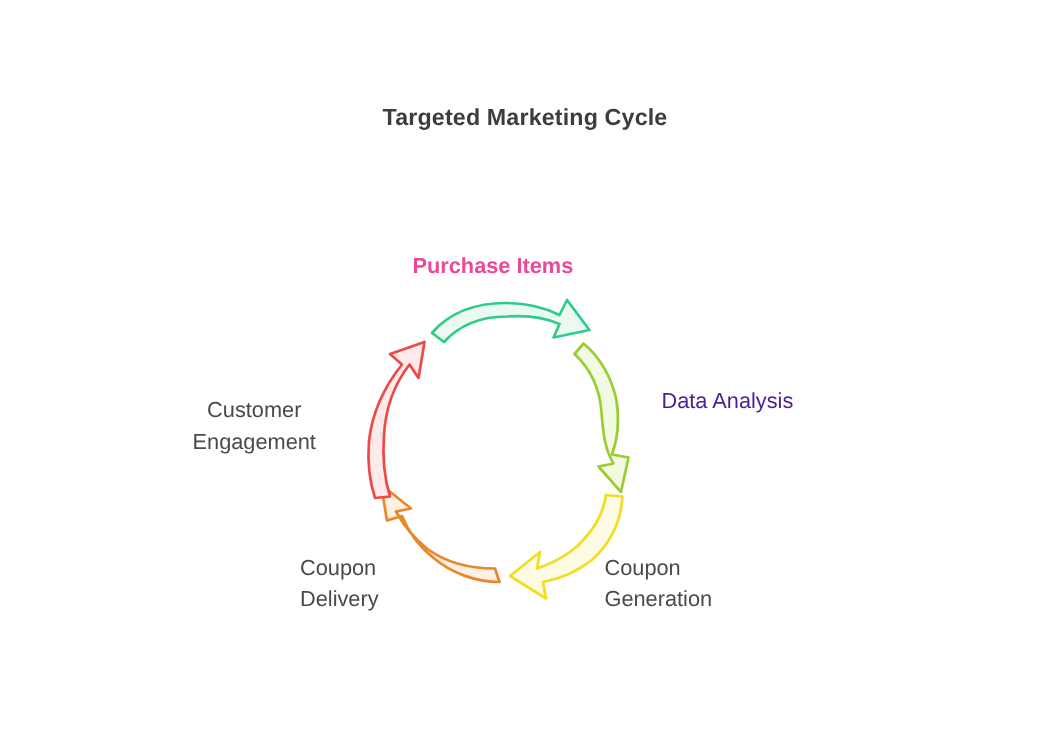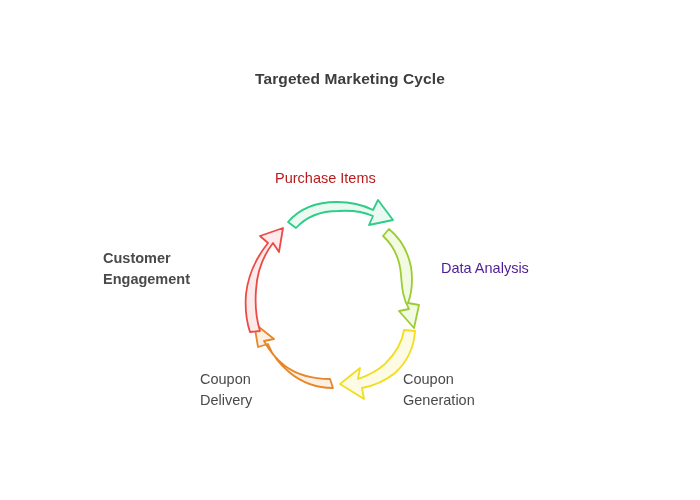--- a/index.html
+++ b/index.html
@@ -47,21 +47,21 @@
     color: #4a4a4a;
     line-height: 1.45;
     white-space: pre-line;
   }
 
   
   .lbl-purchase  { left: 275px; top: 168px; text-align: center; }
   .lbl-data      { left: 441px; top: 258px; text-align: left; }
   .lbl-coupongen { left: 403px; top: 369px; text-align: left; }
   .lbl-coupondel { left: 200px; top: 369px; text-align: left; }
-  .lbl-customer  { left: 103px; top: 248px; text-align: left; width: 133px; font-weight: bold; }
+  .lbl-customer  { left: 103px; top: 264px; text-align: center; width: 133px; }
 </style>
 </head>
 <body style="background: rgb(255, 255, 255);">
 
 <div id="canvas">
 
   <div id="title" style="color: rgb(61, 61, 61);">Targeted Marketing Cycle</div>
 
   <svg class="cycle" viewBox="0 0 700 500">
 
@@ -125,21 +125,21 @@
                L 283,228
                L 279,252
                L 273,243
                C 263,256 257,272 256,290
                C 255,303 256,318 260,331
                Z" fill="#fdeaea" stroke="#ee4a45" stroke-width="1.8" stroke-linejoin="round" stroke-linecap="round"></path>
     </g>
 
   </svg>
 
-  <div class="node-label lbl-purchase" style="color: #b91c1c;">Purchase Items</div>
+  <div class="node-label lbl-purchase" style="color: #ec4899; font-weight: bold;">Purchase Items</div>
 
   <div class="node-label lbl-data" style="color: #4c1d95;">Data Analysis</div>
 
   <div class="node-label lbl-coupongen" style="color: rgb(74, 74, 74);">Coupon
 Generation</div>
 
   <div class="node-label lbl-coupondel" style="color: rgb(74, 74, 74);">Coupon
 Delivery</div>
 
   <div class="node-label lbl-customer" style="color: rgb(74, 74, 74);">Customer

